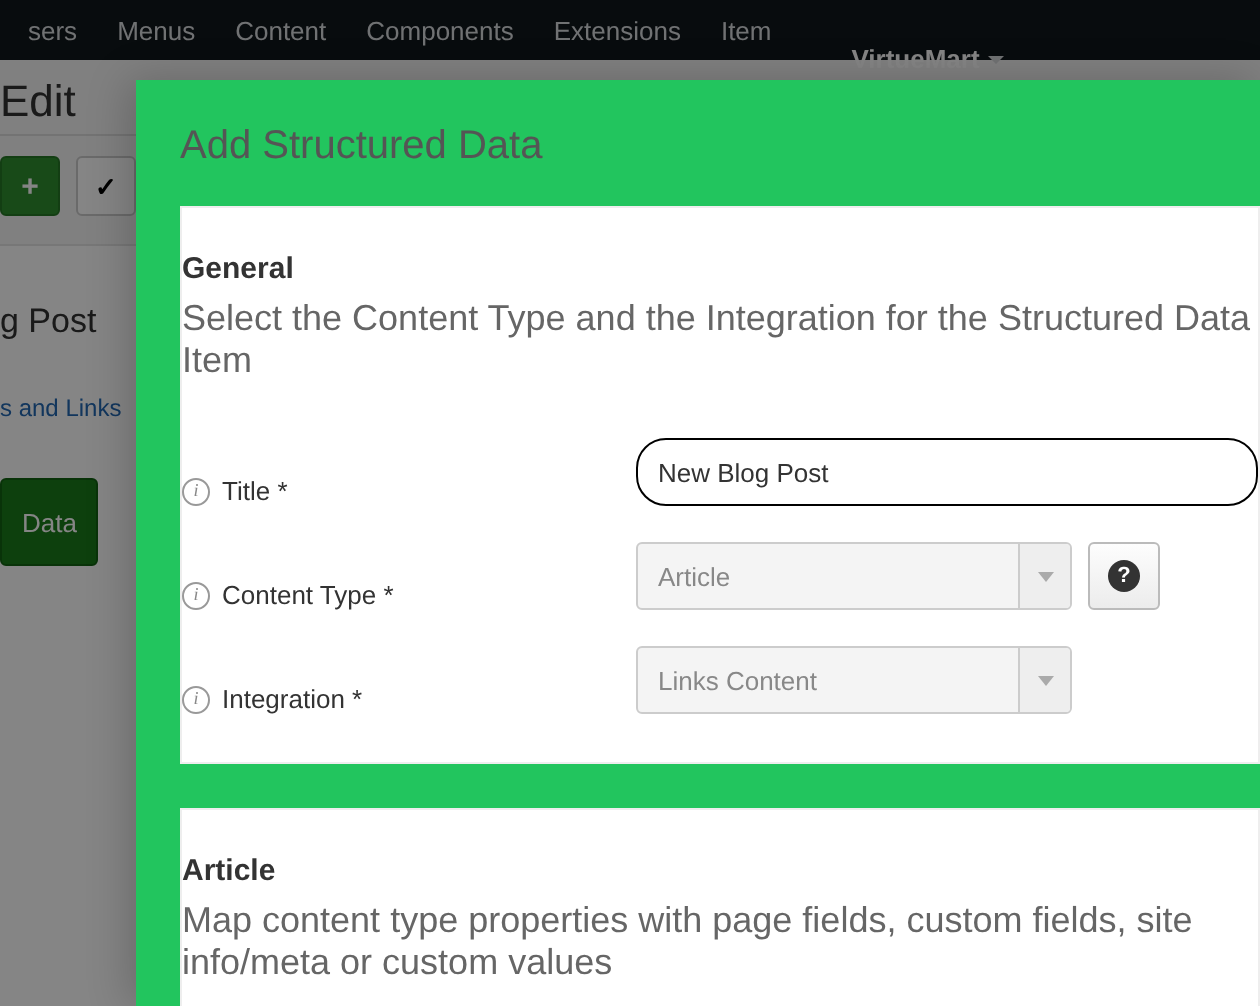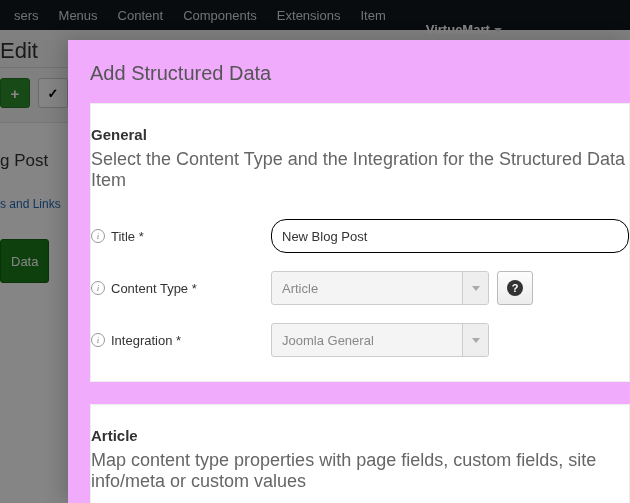--- a/index.html
+++ b/index.html
@@ -22,31 +22,31 @@
   .check-icon::before { content: "✓"; font-weight: 700; }
   .plus-icon::before { content: "+"; font-weight: 700; font-size: 15px; }
 
   .section-heading { font-size: 17px; color: #333; margin: 28px 0 0 0; font-weight: 400; }
   .links-line { color: #2469b3; font-size: 12px; margin: 26px 0 0 0; }
   .data-btn-row { margin: 28px 0 0 0; }
   .btn-data { background: #1a7b1a; border: 1px solid #126312; color: #fff; border-radius: 3px; height: 44px; padding: 0 10px; display: inline-flex; align-items: center; font-size: 13px; cursor: pointer; }
 
   
   .overlay { position: absolute; inset: 0; background: rgba(0,0,0,0.48); }
-  .modal { position: absolute; left: 68px; top: 40px; right: 0; bottom: 0; background: #f0abfc; box-shadow: -4px 0 20px rgba(0,0,0,0.2); }
+  .modal { position: absolute; left: 68px; top: 40px; right: 0; bottom: 0; background: #22c55e; box-shadow: -4px 0 20px rgba(0,0,0,0.2); }
   .modal-header { padding: 22px 22px 18px 22px; }
   .modal-title { font-size: 20px; color: #555; font-weight: 400; }
   .modal-body { padding: 0 0 0 22px; }
 
   .card { border: 1px solid #eee; background: #fff; padding: 22px 0 24px 0; margin-bottom: 22px; }
   .card-inner { padding: 0 0 0 0; }
   .card-h { font-size: 15px; font-weight: 700; color: #333; }
   .card-sub { color: #666; font-size: 18px; margin-top: 6px; }
 
-  .form-row { display: flex; align-items: center; margin-top: 28px; }
+  .form-row { display: flex; align-items: flex-end; margin-top: 28px; gap: 47px; }
   .form-row.tight { margin-top: 18px; }
   .label-cell { width: 180px; display: flex; align-items: center; gap: 6px; }
   .info-circle { width: 14px; height: 14px; border: 1px solid #999; border-radius: 50%; display: inline-flex; align-items: center; justify-content: center; font-size: 9px; color: #888; font-family: Georgia, serif; font-style: italic; line-height: 1; }
   .info-circle::before { content: "i"; }
   .label-text { font-size: 13px; color: #333; }
   .control-cell { flex: 1; display: flex; align-items: center; gap: 8px; }
 
   .text-input { height: 34px; border: 1px solid #000000; border-radius: 15px; padding: 0 10px; font-size: 13px; color: #333; width: 100%; max-width: 420px; }
 
   .select { display: inline-flex; align-items: stretch; border: 1px solid #ccc; border-radius: 3px; height: 34px; background: #fff; width: 218px; overflow: hidden; }
@@ -143,21 +143,21 @@
           </div>
         </div>
 
         <div class="form-row tight">
           <div class="label-cell">
             <span class="info-circle"></span>
             <span class="label-text">Integration *</span>
           </div>
           <div class="control-cell">
             <div class="select disabled">
-              <div class="select-val">Joomla General</div>
+              <div class="select-val">Links Content</div>
               <div class="select-btn">
                 <span class="select-caret"></span>
               </div>
             </div>
           </div>
         </div>
       </div>
     </div>
 
     <div class="card">

